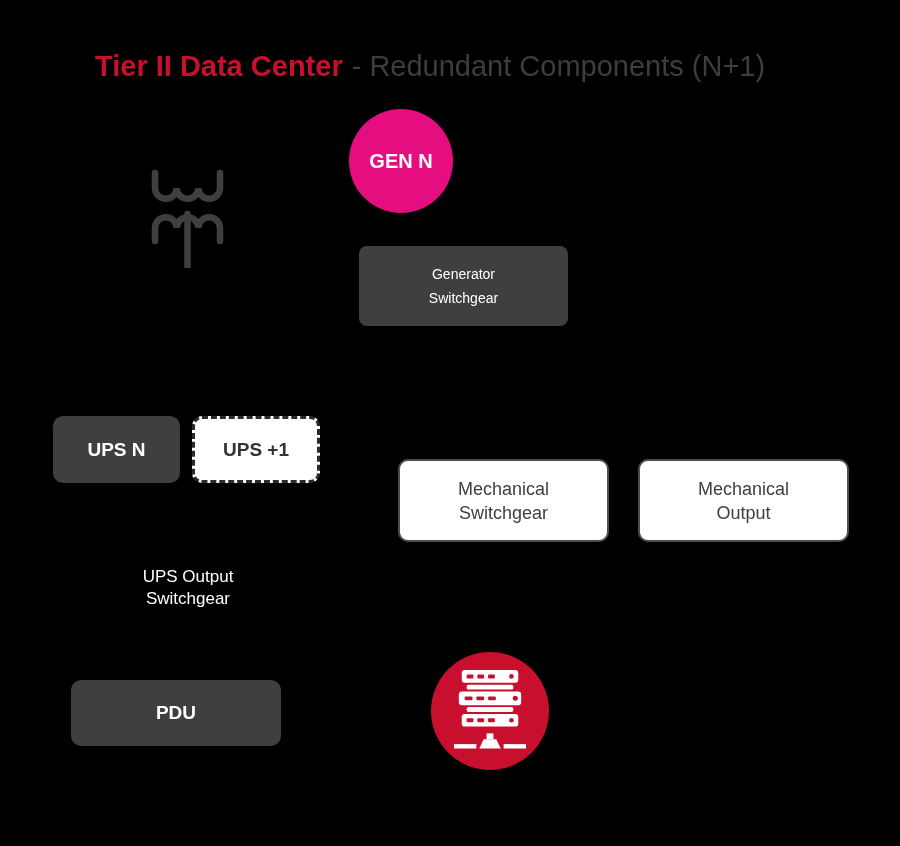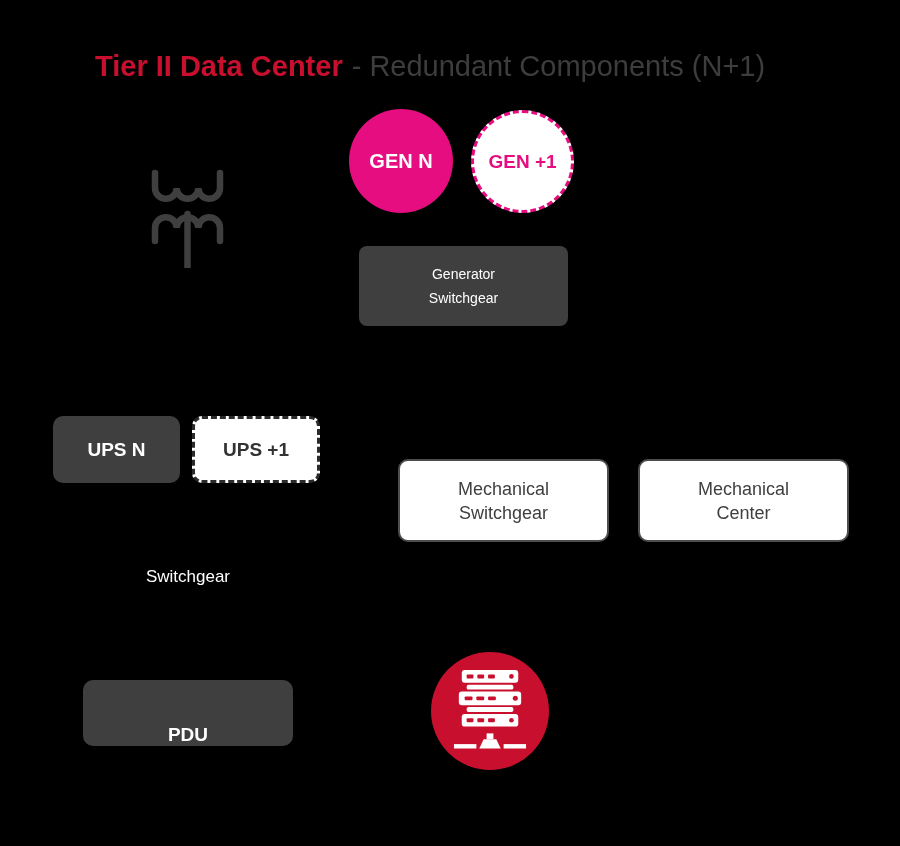--- a/index.html
+++ b/index.html
@@ -36,21 +36,21 @@
   .fill-dark{background:var(--dark-gray);color:var(--white);}
   .outline-solid{background:var(--white);border:2px solid var(--border-gray);color:var(--dark-gray);}
   .outline-dashed{background:var(--white);border:3px dashed var(--dash-dark);color:#333333;}
 
   .utility{left:84px;top:265px;width:210px;height:66px;border-radius:8px;}
   .generator{left:359px;top:246px;width:209px;height:80px;border-radius:8px;font-weight:500;font-size:14px;line-height:24px;}
   .ups-n{left:53px;top:416px;width:127px;height:67px;border-radius:10px;font-weight:600;font-size:19px;}
   .ups-p1{left:192px;top:416px;width:128px;height:67px;border-radius:10px;font-weight:600;font-size:19px;}
   .mech-sw{left:398px;top:459px;width:211px;height:83px;border-radius:10px;font-weight:500;font-size:18px;line-height:24px;}
   .mech-sys{left:638px;top:459px;width:211px;height:83px;border-radius:10px;font-weight:500;font-size:18px;line-height:24px;}
-  .pdu{left:83px;top:680px;width:210px;height:66px;border-radius:10px;font-weight:600;font-size:19px;align-items:flex-end;}
+  .pdu{left:71px;top:680px;width:210px;height:66px;border-radius:10px;font-weight:600;font-size:19px;}
 
   
   .circle{
     position:absolute;border-radius:50%;display:flex;align-items:center;justify-content:center;
     font-weight:700;
   }
   .gen-n{left:349px;top:109px;width:104px;height:104px;background:var(--magenta);color:var(--white);font-size:20px;}
   .gen-p1{left:471px;top:110px;width:103px;height:103px;background:var(--white);
           border:3px dashed var(--magenta);color:var(--magenta);font-size:19px;}
 
@@ -87,23 +87,20 @@
     <svg viewBox="0 0 80 100" aria-hidden="true">
       <path d="M7,5 V20 A10.8,10.8 0 0 0 28.7,20 A10.8,10.8 0 0 0 50.4,20 A10.8,10.8 0 0 0 72,20 V5"></path>
       <path d="M7,73 V60 A10.8,10.8 0 0 1 28.7,60 A10.8,10.8 0 0 1 50.4,60 A10.8,10.8 0 0 1 72,60 V73"></path>
       <path d="M39.5,46 V100"></path>
     </svg>
   </div>
 
   <div class="circle gen-n">
     <span class="lbl">GEN N</span>
   </div>
-  <div class="circle gen-p1">
-    <span class="lbl">GEN +1</span>
-  </div>
 
 
   <div class="node fill-dark generator">
     <span>
       <span class="lbl">Generator</span>
       <span class="lbl">Switchgear</span>
     </span>
   </div>
 
   <div class="node fill-dark ups-n">
@@ -115,25 +112,26 @@
 
   <div class="node outline-solid mech-sw">
     <span>
       <span class="lbl">Mechanical</span>
       <span class="lbl">Switchgear</span>
     </span>
   </div>
   <div class="node outline-solid mech-sys">
     <span>
       <span class="lbl">Mechanical</span>
-      <span class="lbl">Center</span>
+      <span class="lbl">Output</span>
     </span>
   </div>
 
   <div class="ups-output">
+    <span class="lbl" style="display:block">UPS Output</span>
     <span class="lbl" style="display:block">Switchgear</span>
   </div>
 
   <div class="node fill-dark pdu">
     <span class="lbl">PDU</span>
   </div>
 
   <div class="server-circle">
     <svg viewBox="0 0 76 84" width="74" height="82" aria-hidden="true">
 

